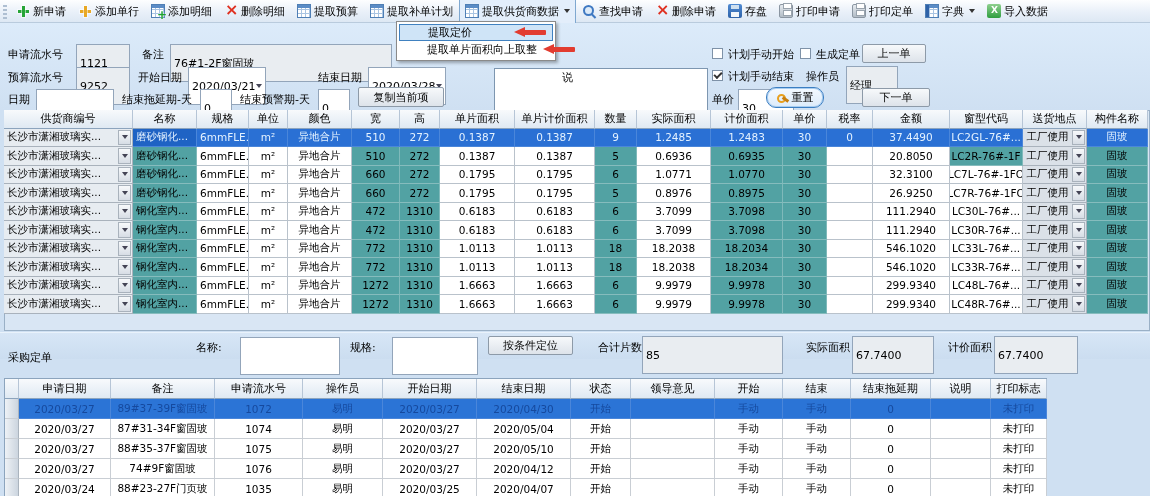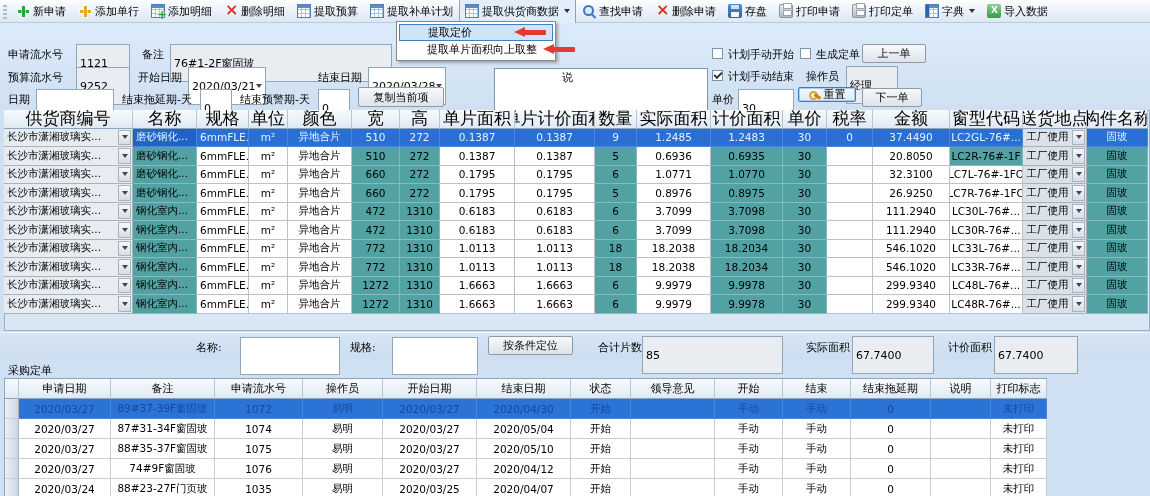--- a/index.html
+++ b/index.html
@@ -64,38 +64,38 @@
   .menu-item.hl{background:#cfe4f7;border:1px solid #4081c0;}
   .red-arrow{display:inline-block;position:relative;width:34px;height:11px;margin-left:6px;flex:0 0 34px;}
   .red-arrow::before{content:"";position:absolute;left:0;top:0;border-top:5.5px solid transparent;border-bottom:5.5px solid transparent;border-right:11px solid #e23c30;}
   .red-arrow::after{content:"";position:absolute;left:10px;top:3px;width:22px;height:5px;background:#e23c30;border-radius:1px;}
   .menu-item.hl .red-arrow{position:absolute;right:4px;top:2px;}
 
   
   .grid-panel{position:absolute;left:4px;top:110px;width:1146px;height:221px;background:#d9e6f4;border:1px solid #9ab0c6;}
   .grid{position:absolute;left:4px;top:110px;display:grid;grid-auto-rows:18.5px;z-index:2;}
   .gh{display:flex;align-items:center;justify-content:center;background:linear-gradient(#f8fafc,#dfe9f3);
-      border-right:1px solid #b6c5d6;border-bottom:1px solid #8ca4bd;font-size:17px;overflow:hidden;white-space:nowrap;}
+      border-right:1px solid #b6c5d6;border-bottom:1px solid #8ca4bd;font-size:11px;overflow:hidden;white-space:nowrap;}
   .gc{display:flex;align-items:center;justify-content:center;overflow:hidden;white-space:nowrap;font-size:10.5px;}
   .c-white{background:#fff;border-right:1px solid #b9c2cb;border-bottom:1px solid #b9c2cb;}
   .c-teal{background:#52a2a3;border-right:1px solid #7fb9ba;border-bottom:1px solid #86bcbd;}
   .c-sel{background:#2a70d4;color:#e4f2ff;border-right:1px solid #4a86da;border-bottom:1px solid #4a86da;}
   .c-sel-dark{background:#1f63c4;}
   .c-combo{background:#e7ecf1;border-right:1px solid #a9b2bc;border-bottom:1px solid #a9b2bc;justify-content:flex-start;padding:0 15px 0 3px;position:relative;text-align:right;}
   .c-combo2{background:#dbe1e8;border-right:1px solid #a9b2bc;border-bottom:1px solid #a9b2bc;position:relative;padding-right:14px;}
   .combo-btn{position:absolute;right:1px;top:1px;bottom:1px;width:13px;background:linear-gradient(#f7f9fb,#d7dde5);
              border:1px solid #a9b2bc;display:flex;align-items:center;justify-content:center;}
   .combo-btn::after{content:"";border-left:3px solid transparent;border-right:3px solid transparent;border-top:4px solid #445;}
   .al{justify-content:flex-start;padding-left:3px;}
 
   
   .filter{position:absolute;left:0;top:332px;width:1150px;height:27px;background:linear-gradient(#d7e6f6,#cbddf0);border-top:1px solid #e9f2fb;}
 
   
-  .orders-title{position:absolute;left:8px;top:363px;}
+  .orders-title{position:absolute;left:8px;top:350px;}
   .ogrid{position:absolute;left:4px;top:378px;display:grid;grid-auto-rows:20px;z-index:2;border-top:1px solid #8ca4bd;border-left:1px solid #8ca4bd;}
   .ogrid .gh{font-size:11px;}
   .oc{display:flex;align-items:center;justify-content:center;background:#fff;border-right:1px solid #c9ced4;border-bottom:1px solid #c9ced4;
       overflow:hidden;white-space:nowrap;font-size:10.5px;}
   .oc.osel{background:#2b74d6;color:#15499e;border-right-color:#4a86da;border-bottom-color:#4a86da;}
   .oc.gut{background:linear-gradient(90deg,#eef2f6,#ccd5df);border-right:1px solid #aab4be;}
   .ogrid .gh.gut{background:linear-gradient(#f8fafc,#dfe9f3);}
 </style>
 </head>
 <body>
@@ -204,25 +204,25 @@
     <span class="lbl" style="left:816px;top:24px;">生成定单</span>
     <button class="btn" style="left:862px;top:21px;width:64px;height:19px;">上一单</button>
 
     <span class="cb on" style="left:712px;top:47px;"></span>
     <span class="lbl" style="left:728px;top:46px;">计划手动结束</span>
     <span class="lbl" style="left:806px;top:46px;">操作员</span>
     <div class="tbox gray" style="left:846px;top:43px;width:52px;">经理</div>
 
     <span class="lbl" style="left:712px;top:69px;">单价</span>
     <div class="tbox white" style="left:738px;top:66px;width:56px;">30</div>
-    <button class="btn reset" style="left:798px;top:64px;width:58px;height:15px;">
+    <button class="btn reset" style="left:766px;top:64px;width:58px;height:21px;border-radius:10px;">
       <span class="wrench"></span>
       <span>重置</span>
     </button>
-    <button class="btn" style="left:862px;top:65px;width:60px;height:19px;">下一单</button>
+    <button class="btn" style="left:862px;top:65px;width:68px;height:19px;">下一单</button>
   </div>
 
   <div class="menu">
     <div class="menu-item hl">
       <span>提取定价</span>
       <span class="red-arrow"></span>
     </div>
     <div class="menu-item">
       <span>提取单片面积向上取整</span>
       <span class="red-arrow"></span>

